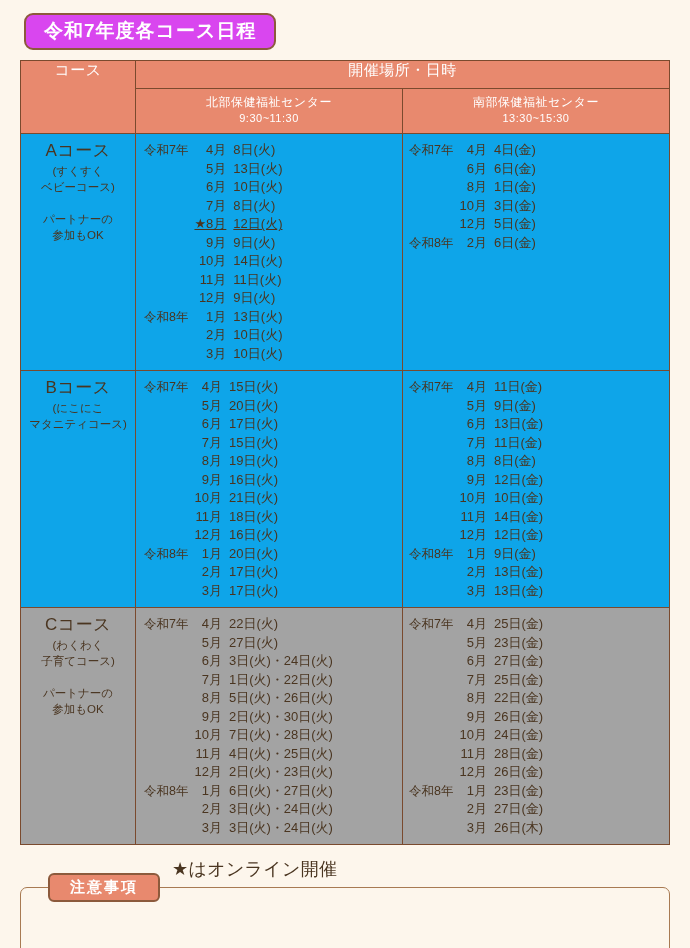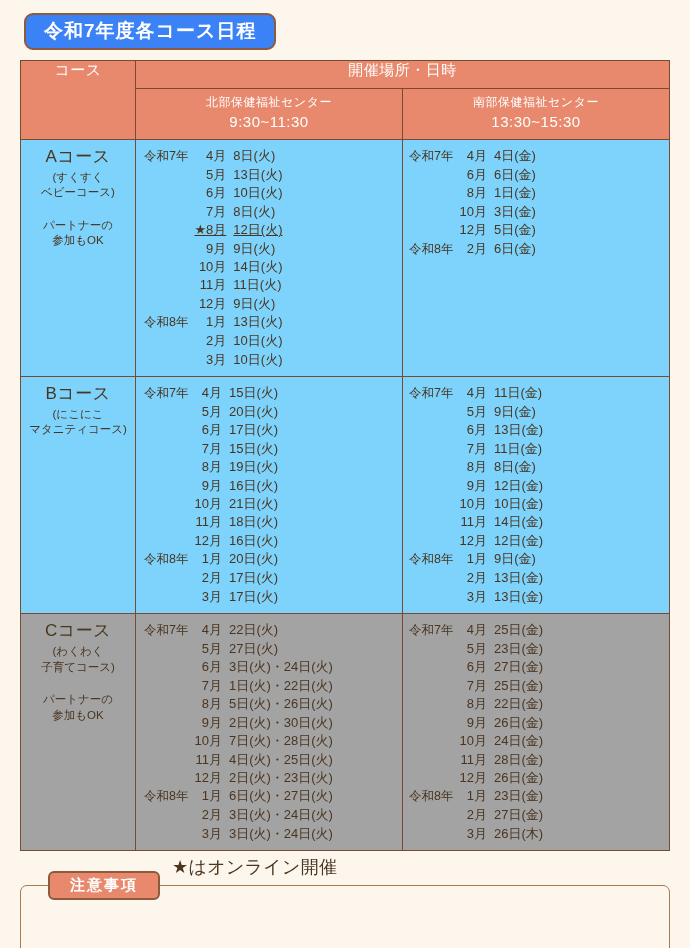--- a/index.html
+++ b/index.html
@@ -16,34 +16,34 @@
     position: relative;
     overflow: hidden;
   }
 
   
   .title-wrap {
     padding: 13px 0 0 24px;
   }
   .title-badge {
     display: inline-block;
-    background: #3b82f6;
+    background: #d946ef;
     border: 2px solid #8C5A3C;
     border-radius: 9px;
     color: #FFFFFF;
     font-size: 19px;
     font-weight: bold;
     letter-spacing: 1px;
     padding: 5px 18px 6px 18px;
     line-height: 1.15;
   }
 
   
   .table-wrap {
-    margin: 10px 20px 4px 20px;
+    margin: 10px 20px 12px 20px;
   }
   table.schedule {
     width: 650px;
     border-collapse: collapse;
     table-layout: fixed;
   }
   table.schedule th,
   table.schedule td {
     border: 1px solid #7A4A2E;
     vertical-align: top;
@@ -63,21 +63,21 @@
   }
   th.head-place {
     font-size: 15px;
     height: 28px;
   }
   th.head-center {
     font-size: 12px;
     line-height: 1.45;
     padding: 5px 2px 6px 2px;
   }
-  th.head-center .time { font-size: 15px; }
+  th.head-center .time { font-size: 11px; }
 
   
   td.course-cell {
     text-align: center;
     vertical-align: middle;
     padding: 6px 2px;
     line-height: 1.35;
   }
   .course-name {
     font-size: 17px;
@@ -128,21 +128,21 @@
   .date-row.online .month,
   .date-row.online .day {
     text-decoration: underline;
   }
 
   
   .north .date-list { margin-left: 8px; margin-right: auto; }
   .south .date-list { margin-left: 6px; margin-right: auto; }
 
   
-  tr.row-a td, tr.row-b td { background: #7dd3fc; }
+  tr.row-a td, tr.row-b td { background: #0ea5e9; }
   tr.row-c td { background: #a3a3a3; }
 
   
   .star-note {
     width: 650px;
     margin: 3px auto 0 auto;
     font-size: 18px;
     padding-left: 152px;
     letter-spacing: 0.3px;
   }

